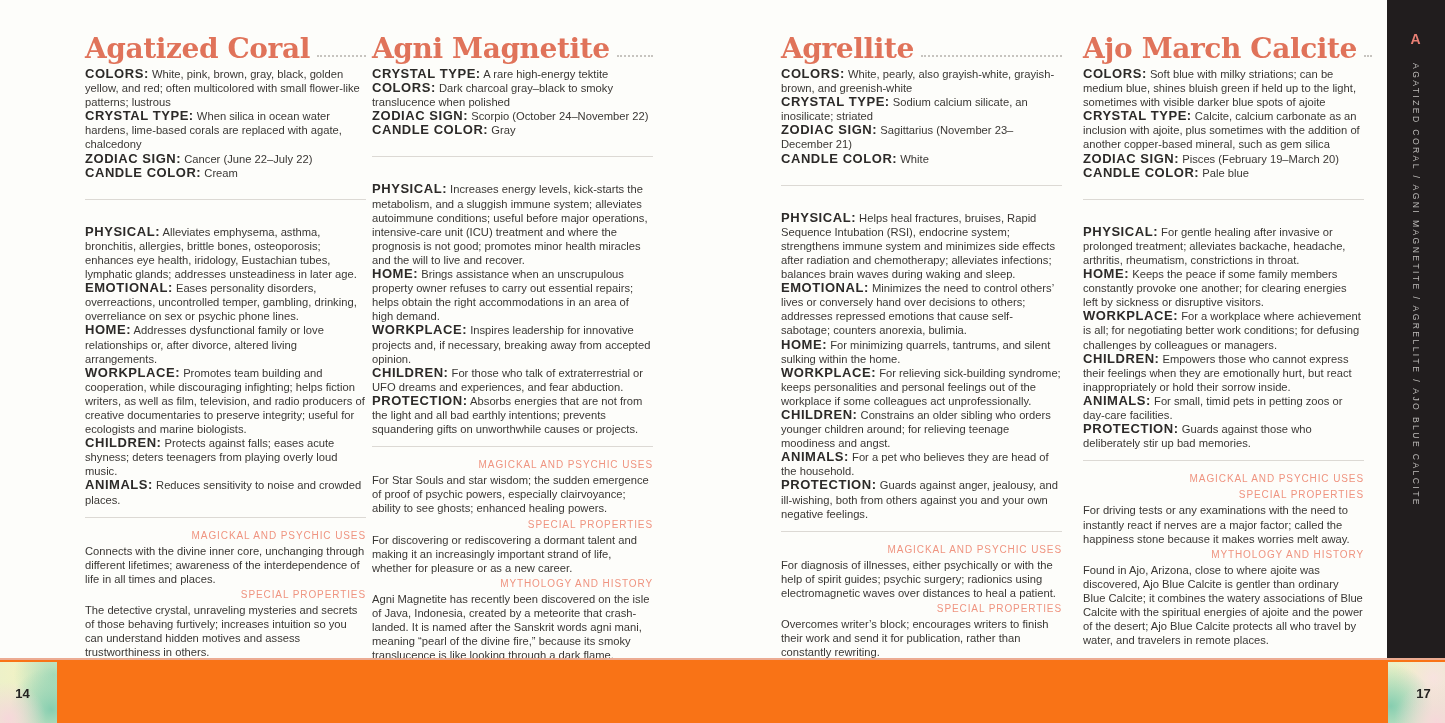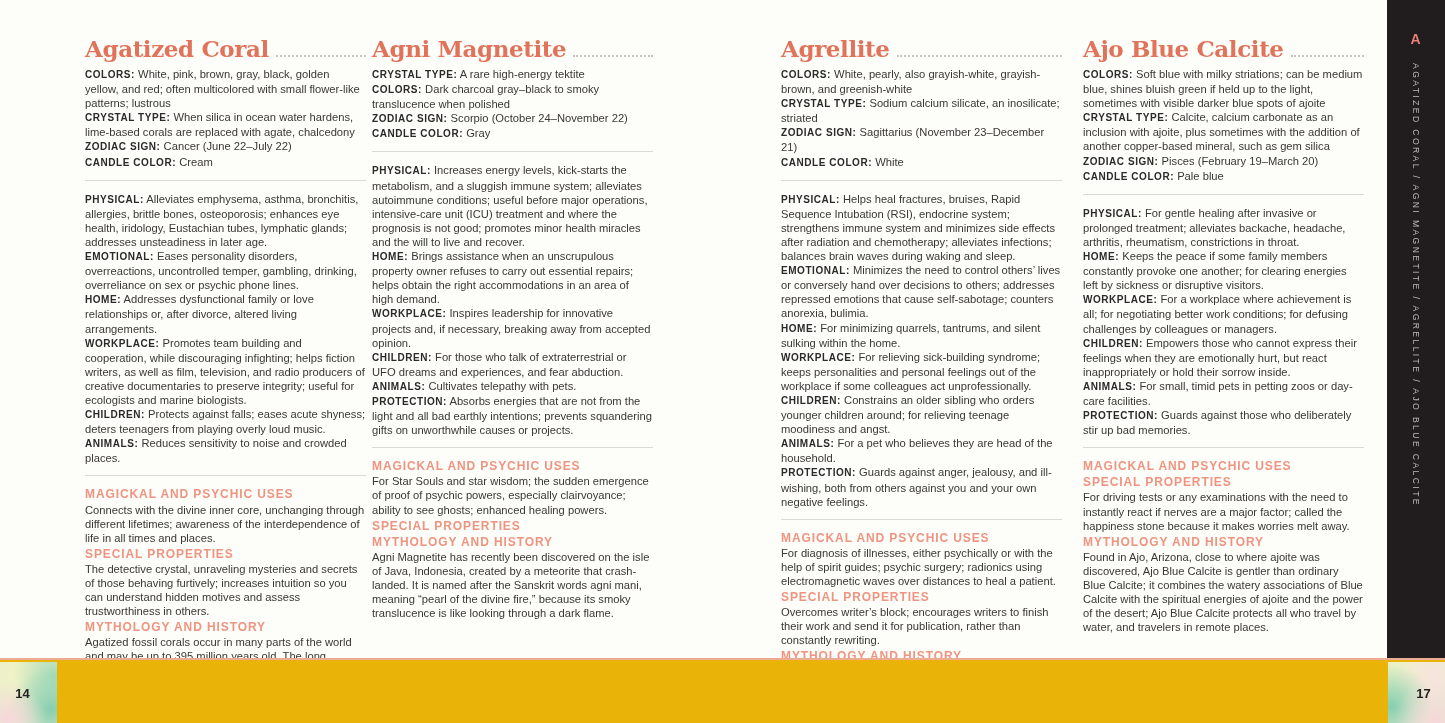--- a/index.html
+++ b/index.html
@@ -24,61 +24,62 @@
   .col-0 { left: 85px; }
   .col-1 { left: 372px; }
   .col-2 { left: 781px; }
   .col-3 { left: 1083px; }
 
   .entry-title {
     display: flex;
     align-items: flex-end;
     font-family: "DejaVu Serif", serif;
     font-weight: bold;
-    font-size: 23px;
+    font-size: 28px;
     line-height: 26px;
     letter-spacing: -0.4px;
     color: #e0735a;
     white-space: nowrap;
   }
   .title-leader {
     flex: 1 1 auto;
     margin-left: 7px;
     margin-bottom: 5px;
     border-bottom: 2px dotted #c7c4bf;
     min-width: 8px;
   }
 
   .attr-block { margin-top: 5px; }
 
   .label {
     font-weight: bold;
-    font-size: 10px;
+    font-size: 13px;
     letter-spacing: 0.55px;
     color: #2c2a28;
   }
 
   .body-block {
-    margin-top: 10px;
+    margin-top: 19px;
     border-top: 1px solid #dcd9d4;
-    padding-top: 11px;
+    padding-top: 25px;
   }
 
   .uses-block {
     margin-top: 10px;
     border-top: 1px solid #dcd9d4;
     padding-top: 9px;
   }
   .uses-heading {
-    font-size: 12px;
-    font-weight: bold;
+    font-size: 10px;
+    font-weight: normal;
     letter-spacing: 0.9px;
     color: #ef9480;
     margin-top: 2px;
     margin-bottom: 1px;
+    text-align: right;
   }
 
   
   .thumb-index {
     position: absolute;
     left: 1387px; top: 0;
     width: 58px; height: 659px;
     background: #211d1e;
     z-index: 3;
   }
@@ -101,21 +102,21 @@
     letter-spacing: 2.4px;
     color: #bcbab8;
     white-space: nowrap;
   }
 
   
   .bottom-bar {
     position: absolute;
     left: 0; top: 658px;
     width: 1445px; height: 65px;
-    background: #eab308;
+    background: #f97316;
     border-top: 2px solid #ecab92;
     z-index: 4;
   }
   .corner-art {
     position: absolute;
     top: 2px;
     width: 57px; height: 63px;
     display: flex;
     align-items: center;
   }
@@ -189,27 +190,27 @@
         <div class="line"><span class="label">CRYSTAL TYPE:</span> A rare high-energy tektite</div>
         <div class="line"><span class="label">COLORS:</span> Dark charcoal gray–black to smoky translucence when polished</div>
         <div class="line"><span class="label">ZODIAC SIGN:</span> Scorpio (October 24–November 22)</div>
         <div class="line"><span class="label">CANDLE COLOR:</span> Gray</div>
       </div>
     <div class="body-block">
         <div class="line"><span class="label">PHYSICAL:</span> Increases energy levels, kick-starts the metabolism, and a sluggish immune system; alleviates autoimmune conditions; useful before major operations, intensive-care unit (ICU) treatment and where the prognosis is not good; promotes minor health miracles and the will to live and recover.</div>
         <div class="line"><span class="label">HOME:</span> Brings assistance when an unscrupulous property owner refuses to carry out essential repairs; helps obtain the right accommodations in an area of high demand.</div>
         <div class="line"><span class="label">WORKPLACE:</span> Inspires leadership for innovative projects and, if necessary, breaking away from accepted opinion.</div>
         <div class="line"><span class="label">CHILDREN:</span> For those who talk of extraterrestrial or UFO dreams and experiences, and fear abduction.</div>
-        <div class="line"><span class="label">ANIMALS:</span> Cultivates telepathy with pets.</div>
         <div class="line"><span class="label">PROTECTION:</span> Absorbs energies that are not from the light and all bad earthly intentions; prevents squandering gifts on unworthwhile causes or projects.</div>
       </div>
     <div class="uses-block">
         <div class="uses-heading">MAGICKAL AND PSYCHIC USES</div>
         <div class="uses-text">For Star Souls and star wisdom; the sudden emergence of proof of psychic powers, especially clairvoyance; ability to see ghosts; enhanced healing powers.</div>
         <div class="uses-heading">SPECIAL PROPERTIES</div>
+        <div class="uses-text">For discovering or rediscovering a dormant talent and making it an increasingly important strand of life, whether for pleasure or as a new career.</div>
         <div class="uses-heading">MYTHOLOGY AND HISTORY</div>
         <div class="uses-text">Agni Magnetite has recently been discovered on the isle of Java, Indonesia, created by a meteorite that crash-landed. It is named after the Sanskrit words agni mani, meaning “pearl of the divine fire,” because its smoky translucence is like looking through a dark flame.</div>
       </div>
   </section>
 
   <section class="entry col-2">
     <h2 class="entry-title">
       <span class="title-text">Agrellite</span>
       <span class="title-leader"></span>
     </h2>
@@ -233,21 +234,21 @@
         <div class="uses-text">For diagnosis of illnesses, either psychically or with the help of spirit guides; psychic surgery; radionics using electromagnetic waves over distances to heal a patient.</div>
         <div class="uses-heading">SPECIAL PROPERTIES</div>
         <div class="uses-text">Overcomes writer’s block; encourages writers to finish their work and send it for publication, rather than constantly rewriting.</div>
         <div class="uses-heading">MYTHOLOGY AND HISTORY</div>
         <div class="uses-text">Originally found in 1973 in the Kipawa mine in Quebec, Canada, along with Eudialyte, Agrellite was named after the late Cambridge scholar, highly esteemed mineralogist, and collector, Stewart Olaf Agrell. Agrellite displays pink fluorescence under ultraviolet light.</div>
       </div>
   </section>
 
   <section class="entry col-3">
     <h2 class="entry-title">
-      <span class="title-text">Ajo Blue Calcite</span>
+      <span class="title-text">Ajo March Calcite</span>
       <span class="title-leader"></span>
     </h2>
     <div class="attr-block">
         <div class="line"><span class="label">COLORS:</span> Soft blue with milky striations; can be medium blue, shines bluish green if held up to the light, sometimes with visible darker blue spots of ajoite</div>
         <div class="line"><span class="label">CRYSTAL TYPE:</span> Calcite, calcium carbonate as an inclusion with ajoite, plus sometimes with the addition of another copper-based mineral, such as gem silica</div>
         <div class="line"><span class="label">ZODIAC SIGN:</span> Pisces (February 19–March 20)</div>
         <div class="line"><span class="label">CANDLE COLOR:</span> Pale blue</div>
       </div>
     <div class="body-block">
         <div class="line"><span class="label">PHYSICAL:</span> For gentle healing after invasive or prolonged treatment; alleviates backache, headache, arthritis, rheumatism, constrictions in throat.</div>

